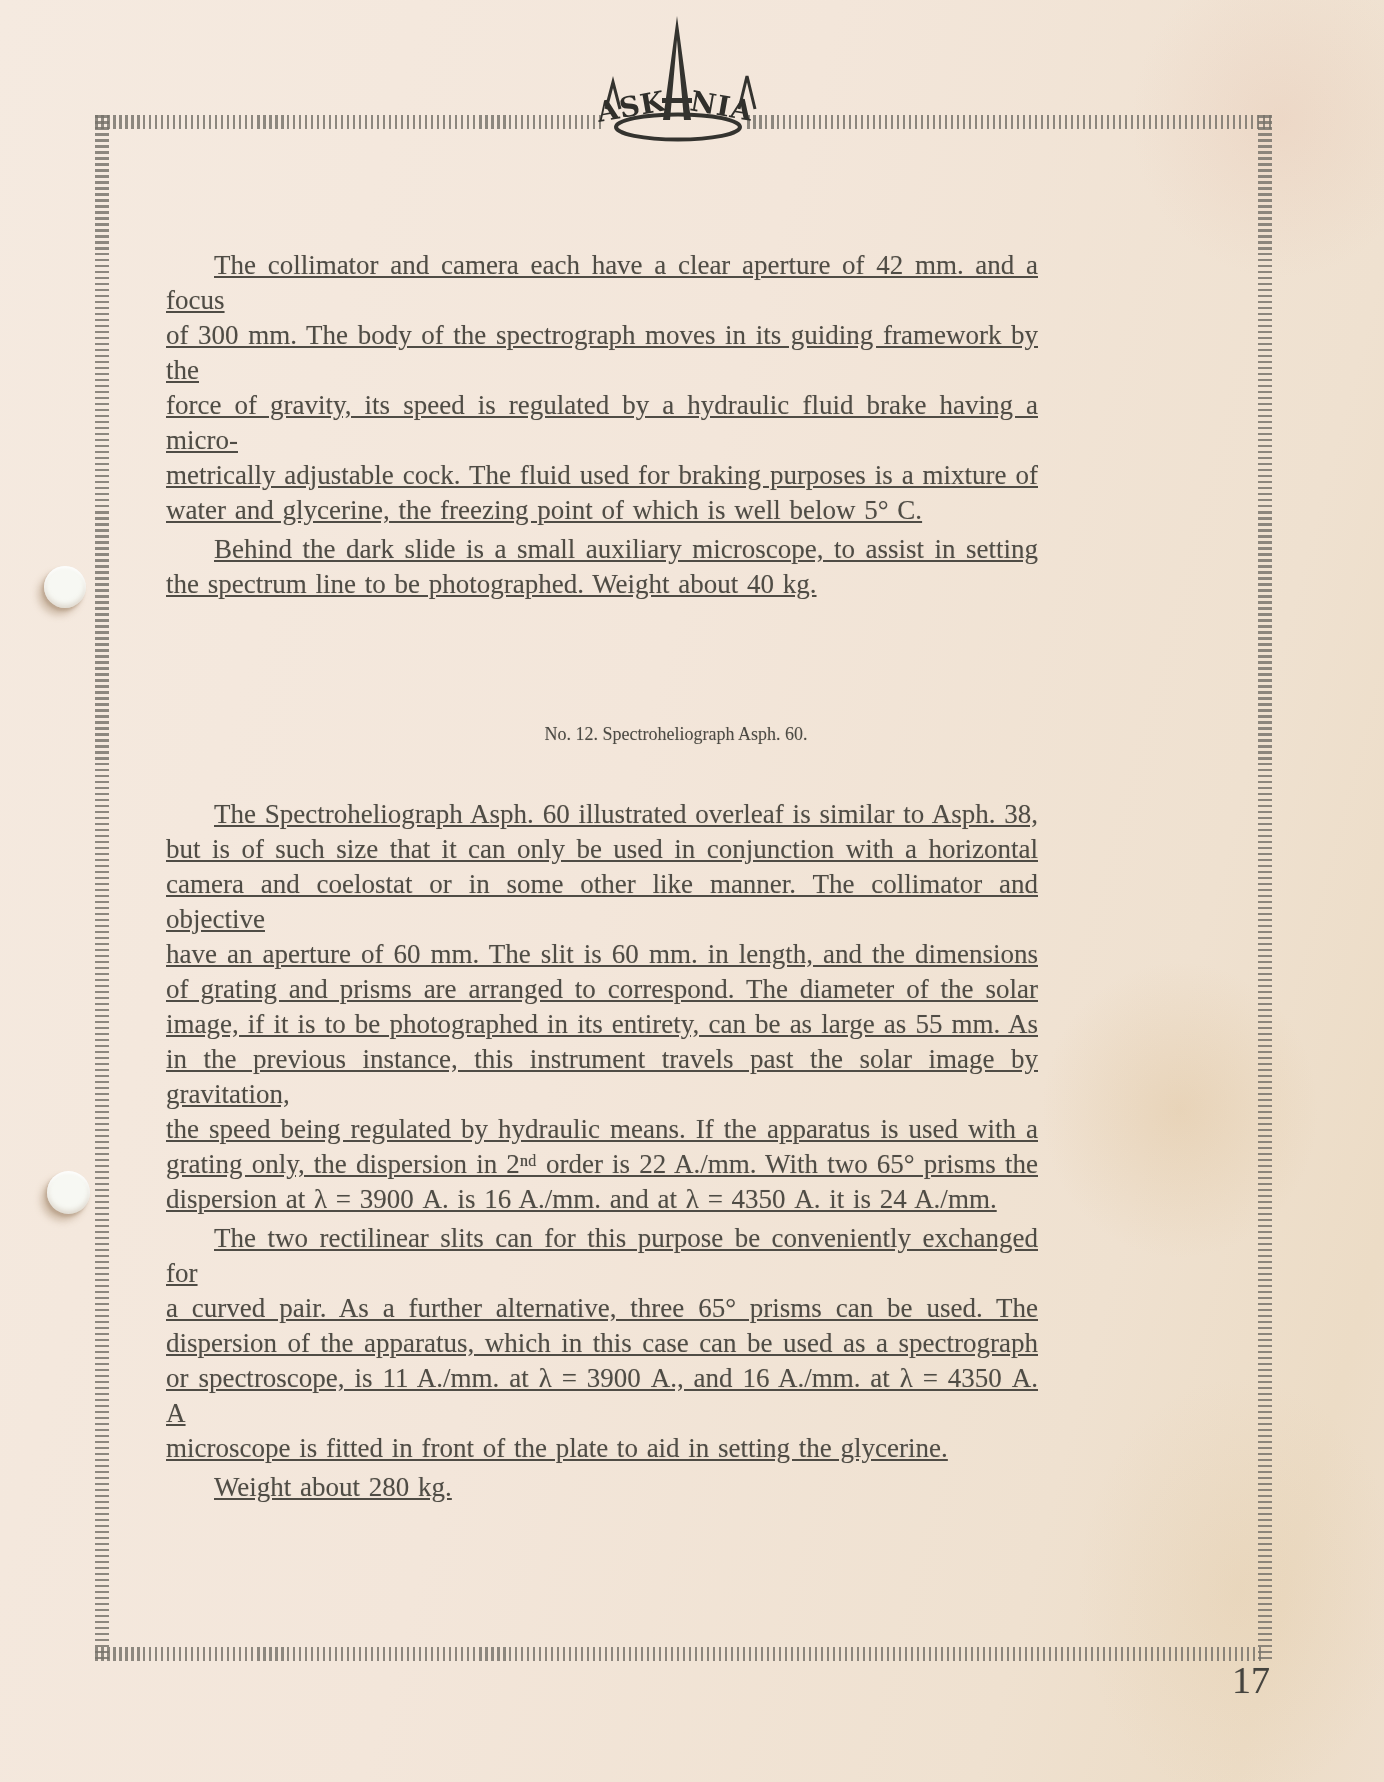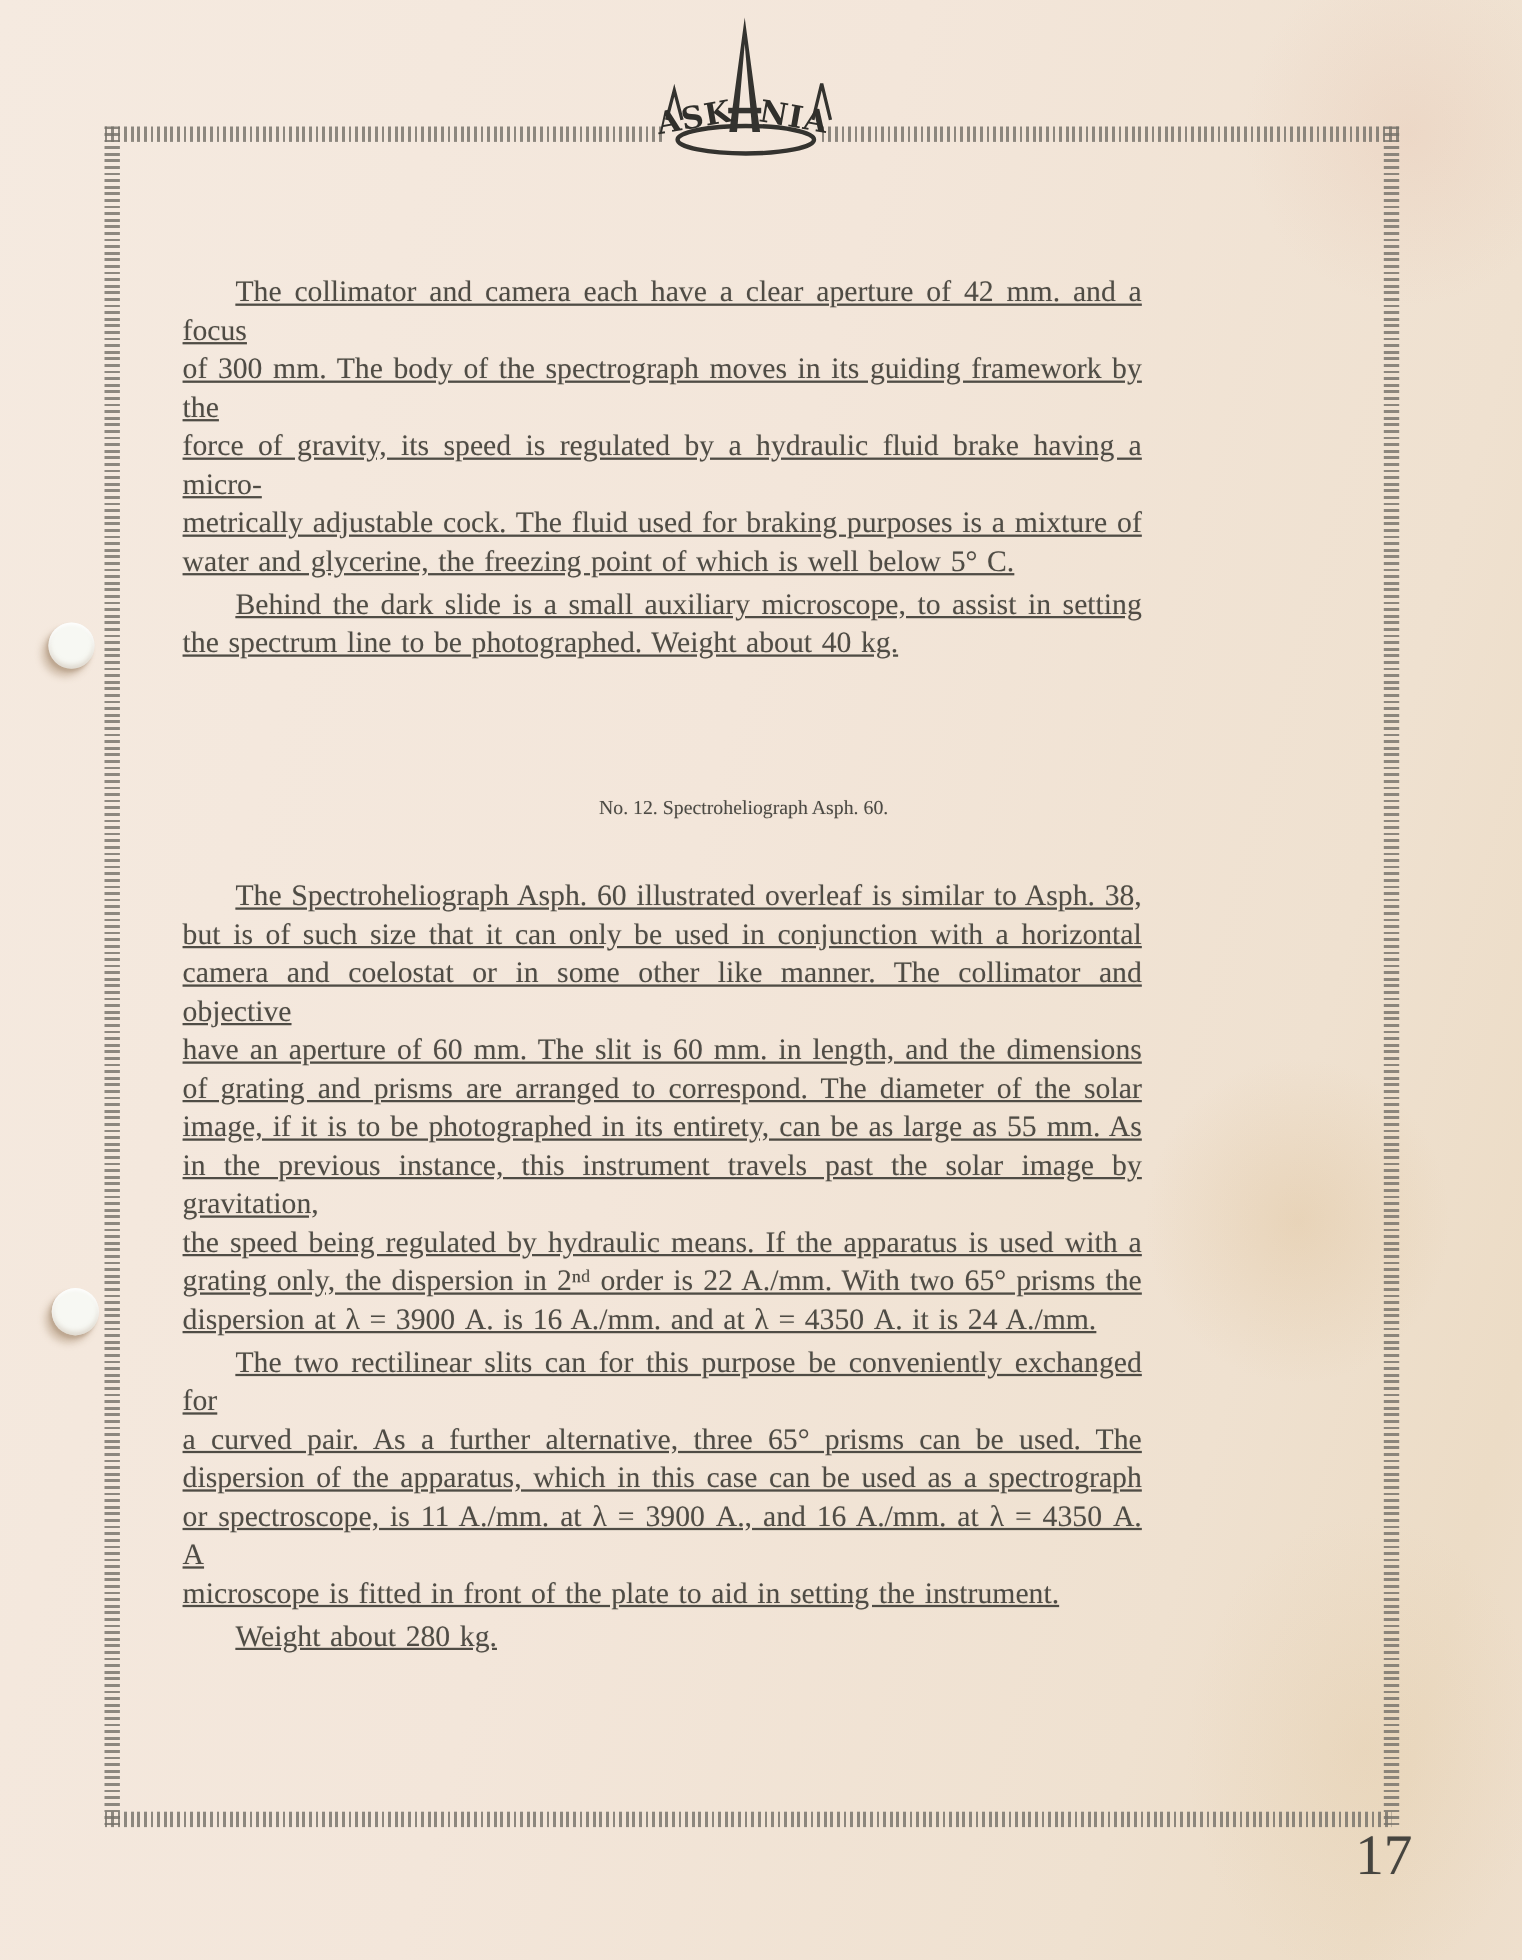--- a/index.html
+++ b/index.html
@@ -47,21 +47,21 @@
   
   .content{position:absolute;left:162px;top:244px;width:880px;
     color:#4f4c45;font-size:27px;line-height:35px;
     text-shadow:0 0 1px rgba(95,90,80,.28);}
   .paragraph{margin:4px;text-decoration:underline;}
   .line{text-align:justify;text-align-last:justify;word-spacing:2px;}
   .line-last{text-align-last:left;}
   .paragraph .line:first-child{text-indent:48px;}
   .heading{margin-top:116px;margin-bottom:47px;font-size:18px;line-height:32px;
     text-align:center;position:relative;left:74px;color:#4c4a44;}
-  .page-number{position:absolute;left:1232px;top:1658px;font-size:52px;color:#45443f;
+  .page-number{position:absolute;left:1232px;top:1658px;font-size:38px;color:#45443f;
     text-shadow:0 0 1px rgba(95,90,80,.3);}
 </style>
 </head>
 <body>
 
 <div class="page">
 
   <div class="stain stain1"></div>
   <div class="stain stain2"></div>
   <div class="stain stain3"></div>
@@ -112,21 +112,21 @@
         <div class="line">in the previous instance, this instrument travels past the solar image by gravitation,</div>
         <div class="line">the speed being regulated by hydraulic means. If the apparatus is used with a</div>
         <div class="line">grating only, the dispersion in 2ⁿᵈ order is 22 A./mm. With two 65° prisms the</div>
         <div class="line line-last">dispersion at λ = 3900 A. is 16 A./mm. and at λ = 4350 A. it is 24 A./mm.</div>
       </div>
     <div class="paragraph">
         <div class="line">The two rectilinear slits can for this purpose be conveniently exchanged for</div>
         <div class="line">a curved pair. As a further alternative, three 65° prisms can be used. The</div>
         <div class="line">dispersion of the apparatus, which in this case can be used as a spectrograph</div>
         <div class="line">or spectroscope, is 11 A./mm. at λ = 3900 A., and 16 A./mm. at λ = 4350 A. A</div>
-        <div class="line line-last">microscope is fitted in front of the plate to aid in setting the instrument.</div>
+        <div class="line line-last">microscope is fitted in front of the plate to aid in setting the glycerine.</div>
       </div>
     <div class="paragraph">
         <div class="line line-last">Weight about 280 kg.</div>
       </div>
   </div>
 
   <div class="page-number">17</div>
 
 </div>
 

